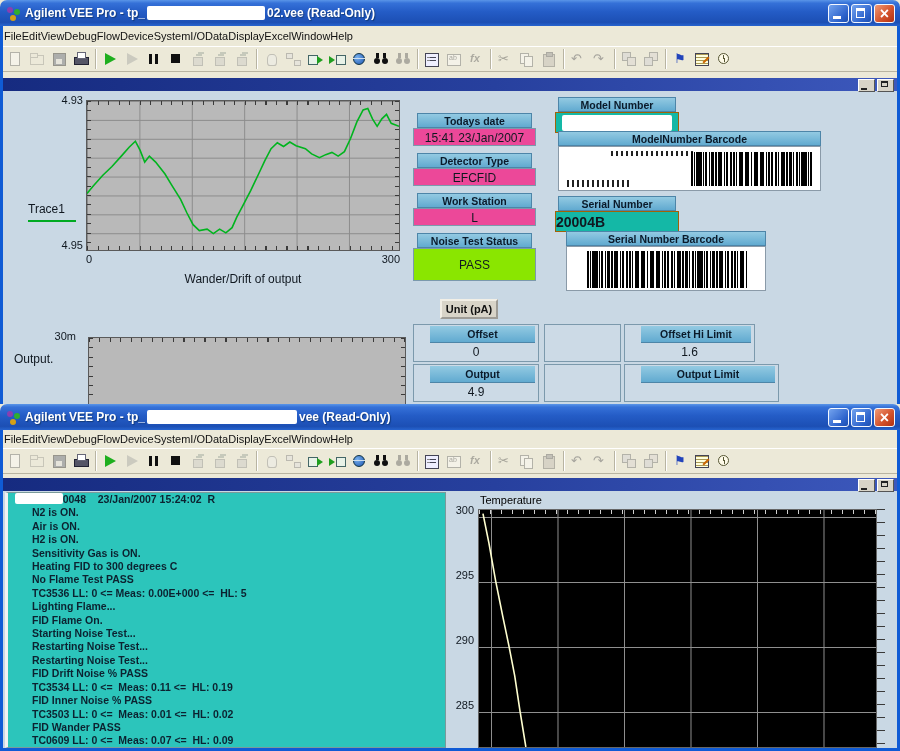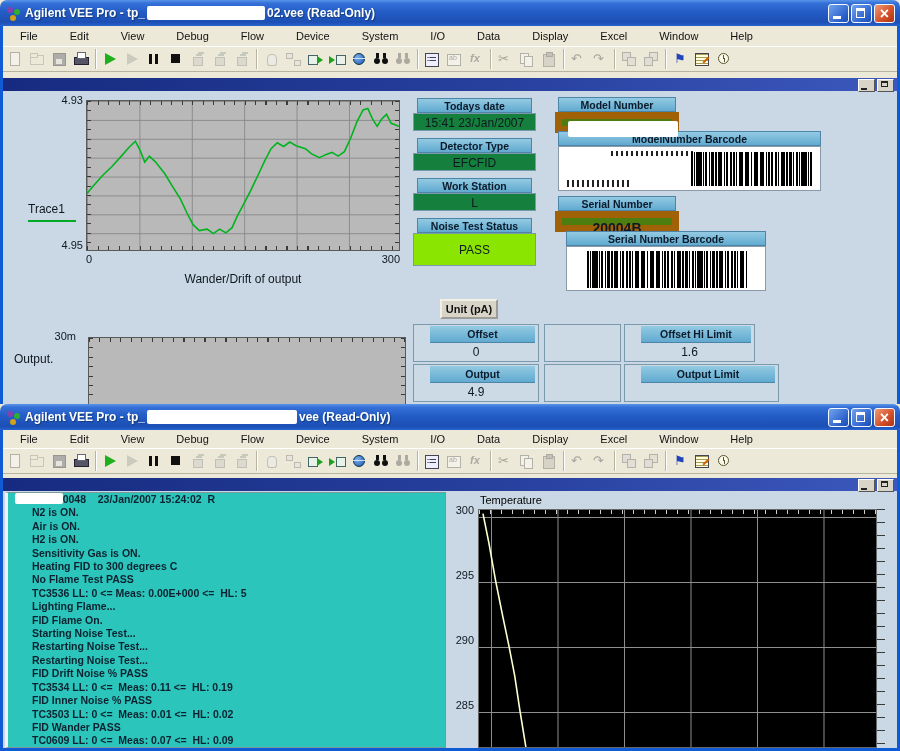--- a/index.html
+++ b/index.html
@@ -28,21 +28,21 @@
   .btn-min,.btn-max{background:linear-gradient(135deg,#73a3ee 0%,#2d63cc 70%,#1d4fb0 100%)}
   .btn-close{background:linear-gradient(135deg,#f09a76 0%,#d4542e 55%,#b23012 100%)}
   .btn-min::before{content:"";position:absolute;left:4px;bottom:3px;width:8px;height:3px;background:#fff}
   .btn-max::before{content:"";position:absolute;left:4px;top:3px;width:9px;height:10px;
     border:1px solid #fff;border-top:3px solid #fff;box-sizing:border-box}
   .btn-close::before{content:"×";color:#fff;font-size:16px;font-weight:bold;line-height:15px}
 
   
   .menubar{position:absolute;left:0;width:900px;display:flex;align-items:center;background:#ece9d8;
     font-size:11px;color:#111;padding-left:4px;z-index:30}
-  .menu-item{padding:2px 16px;white-space:nowrap}
+  .menu-item{padding:2px 0;white-space:nowrap}
   .toolbar{position:absolute;left:0;width:900px;background:#ece9d8;border-top:1px solid #fff;
     border-bottom:1px solid #b8b4a2;display:flex;align-items:center;padding-left:4px;box-sizing:border-box;z-index:30}
   .tb-btn{width:22px;height:22px;display:flex;align-items:center;justify-content:center}
   .tb-sep{width:1px;height:20px;background:#b8b4a2;box-shadow:1px 0 0 #fff;margin:0 3px}
 
   
   .ic{width:16px;height:16px;position:relative;display:inline-block;--c:#555}
   .ic.muted{opacity:.42;filter:grayscale(.8)}
   .ic-page::before{content:"";position:absolute;left:3px;top:1px;width:8px;height:12px;background:#fff;border:1px solid #667}
   .ic-folder::before{content:"";position:absolute;left:1px;top:4px;width:12px;height:8px;background:#ffe9a8;border:1px solid #997}
@@ -110,38 +110,38 @@
     background-size:100% 18.9px,52.4px 100%}
   .ticks-top,.ticks-bot{position:absolute;left:0;right:0;height:4px;background:repeating-linear-gradient(90deg,#3a3a3a 0 1px,transparent 1px 10.5px)}
   .ticks-top{top:0}.ticks-bot{bottom:0}
   .ticks-left,.ticks-right{position:absolute;top:0;bottom:0;width:4px;background:repeating-linear-gradient(180deg,#3a3a3a 0 1px,transparent 1px 9.4px)}
   .ticks-left{left:0}.ticks-right{right:0}
   .trace-svg{position:absolute;inset:0;width:100%;height:100%}
   #legend-line{position:absolute;left:25px;top:129px;width:48px;height:2px;background:#00aa22}
   #wander-caption{position:absolute;left:83px;top:181px;width:314px;text-align:center;font-size:12px;color:#101820}
 
   .fblock{position:absolute;left:0;width:123px}
-  #status-fields{position:absolute;left:410px;top:7px;width:123px;height:250px}
+  #status-fields{position:absolute;left:410px;top:22px;width:123px;height:250px}
   .fhead{height:15px;line-height:15px;text-align:center;font-size:10.5px;font-weight:bold;color:#0a1a2a;
     background:linear-gradient(180deg,#93cae2,#61aad0);border:1px solid #4d85a8;box-sizing:border-box;margin:0 4px}
   .fval{height:18px;line-height:18px;text-align:center;font-size:12px;color:#101820;
-    background:#15803d;border:1px solid #7b99ac;box-sizing:border-box}
+    background:#ec4899;border:1px solid #7b99ac;box-sizing:border-box}
   .fval.big{height:33px;line-height:33px}
 
   .bc-head{position:absolute;height:15px;line-height:15px;text-align:center;font-size:10.5px;font-weight:bold;color:#0a1a2a;
     background:linear-gradient(180deg,#93cae2,#61aad0);border:1px solid #4d85a8;box-sizing:border-box}
   .bc-body{position:absolute;background:#fff;border:1px solid #8a9aa8;box-sizing:border-box}
   .barcode{position:absolute;background-color:#fff;
     background-image:repeating-linear-gradient(90deg,#000 0 1px,transparent 1px 3px),
       repeating-linear-gradient(90deg,#000 0 2px,transparent 2px 7px),
       repeating-linear-gradient(90deg,#000 0 1px,transparent 1px 5px)}
   .bc-remnant{position:absolute;height:7px;background:repeating-linear-gradient(90deg,#222 0 2px,transparent 2px 5px)}
   .redaction{position:absolute;background:#fff;border-radius:2px;z-index:5}
-  .valbox{position:absolute;background:#4d7c0f;border:7px solid #a16207;box-sizing:border-box;
-    text-align:center;font-size:14px;font-weight:bold;color:#101820}
+  .valbox{position:absolute;background:#14b8a6;border:1px solid #a16207;box-sizing:border-box;
+    text-align:left;font-size:14px;font-weight:bold;color:#101820}
 
   #unit-btn{position:absolute;left:437px;top:208px;width:58px;height:20px;background:#d8d4c8;
     border:2px outset #f2efe6;font-size:11px;font-weight:bold;color:#111;text-align:center;line-height:16px;box-sizing:border-box}
 
   .mcell{position:absolute;height:38px;border:1px solid #7b99ac;box-sizing:border-box;background:#ccdae6}
   .mhead{height:16px;line-height:16px;text-align:center;font-size:10.5px;font-weight:bold;color:#0a1a2a;
     background:linear-gradient(180deg,#93cae2,#61aad0);border-bottom:1px solid #4d85a8;margin:1px 3px 0 16px}
   .mval{height:19px;line-height:19px;text-align:center;font-size:12px;color:#101820}
 
   #output-plot{left:85px;top:246px;width:318px;height:70px}

